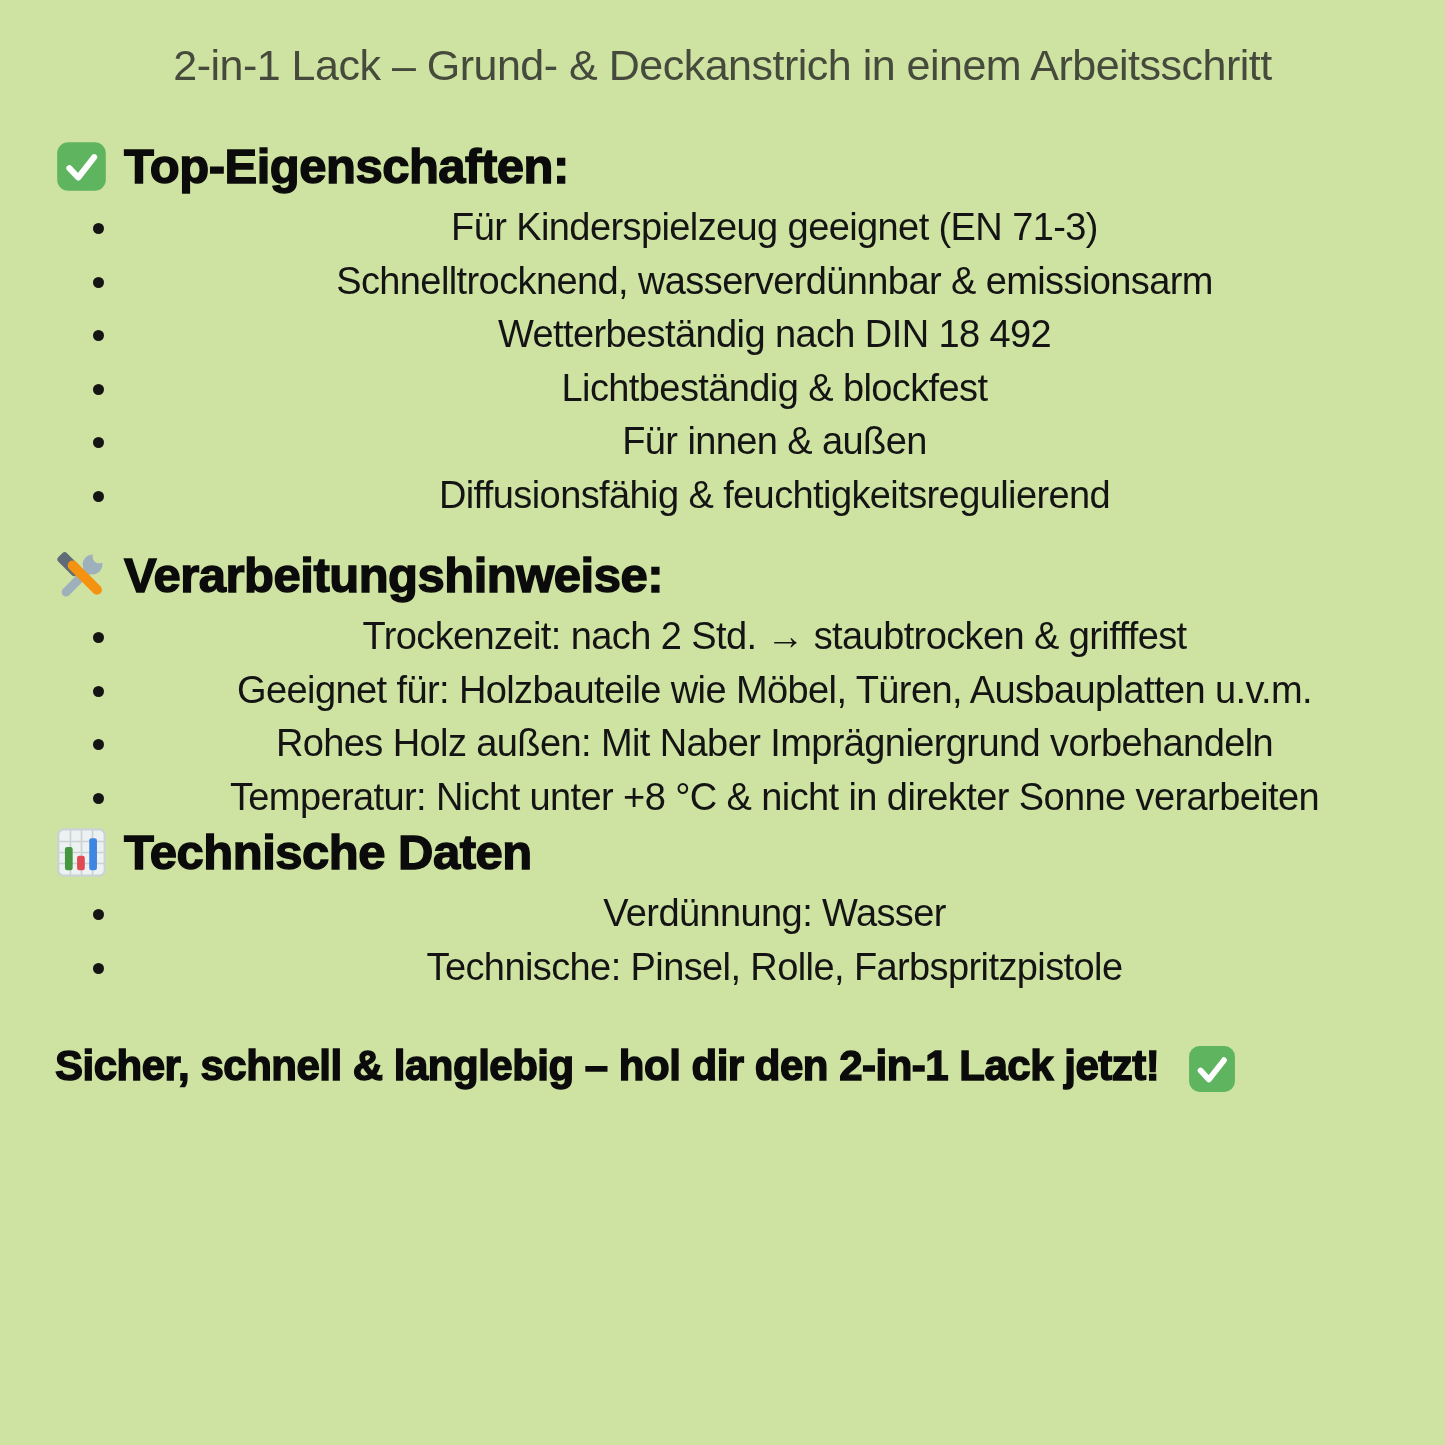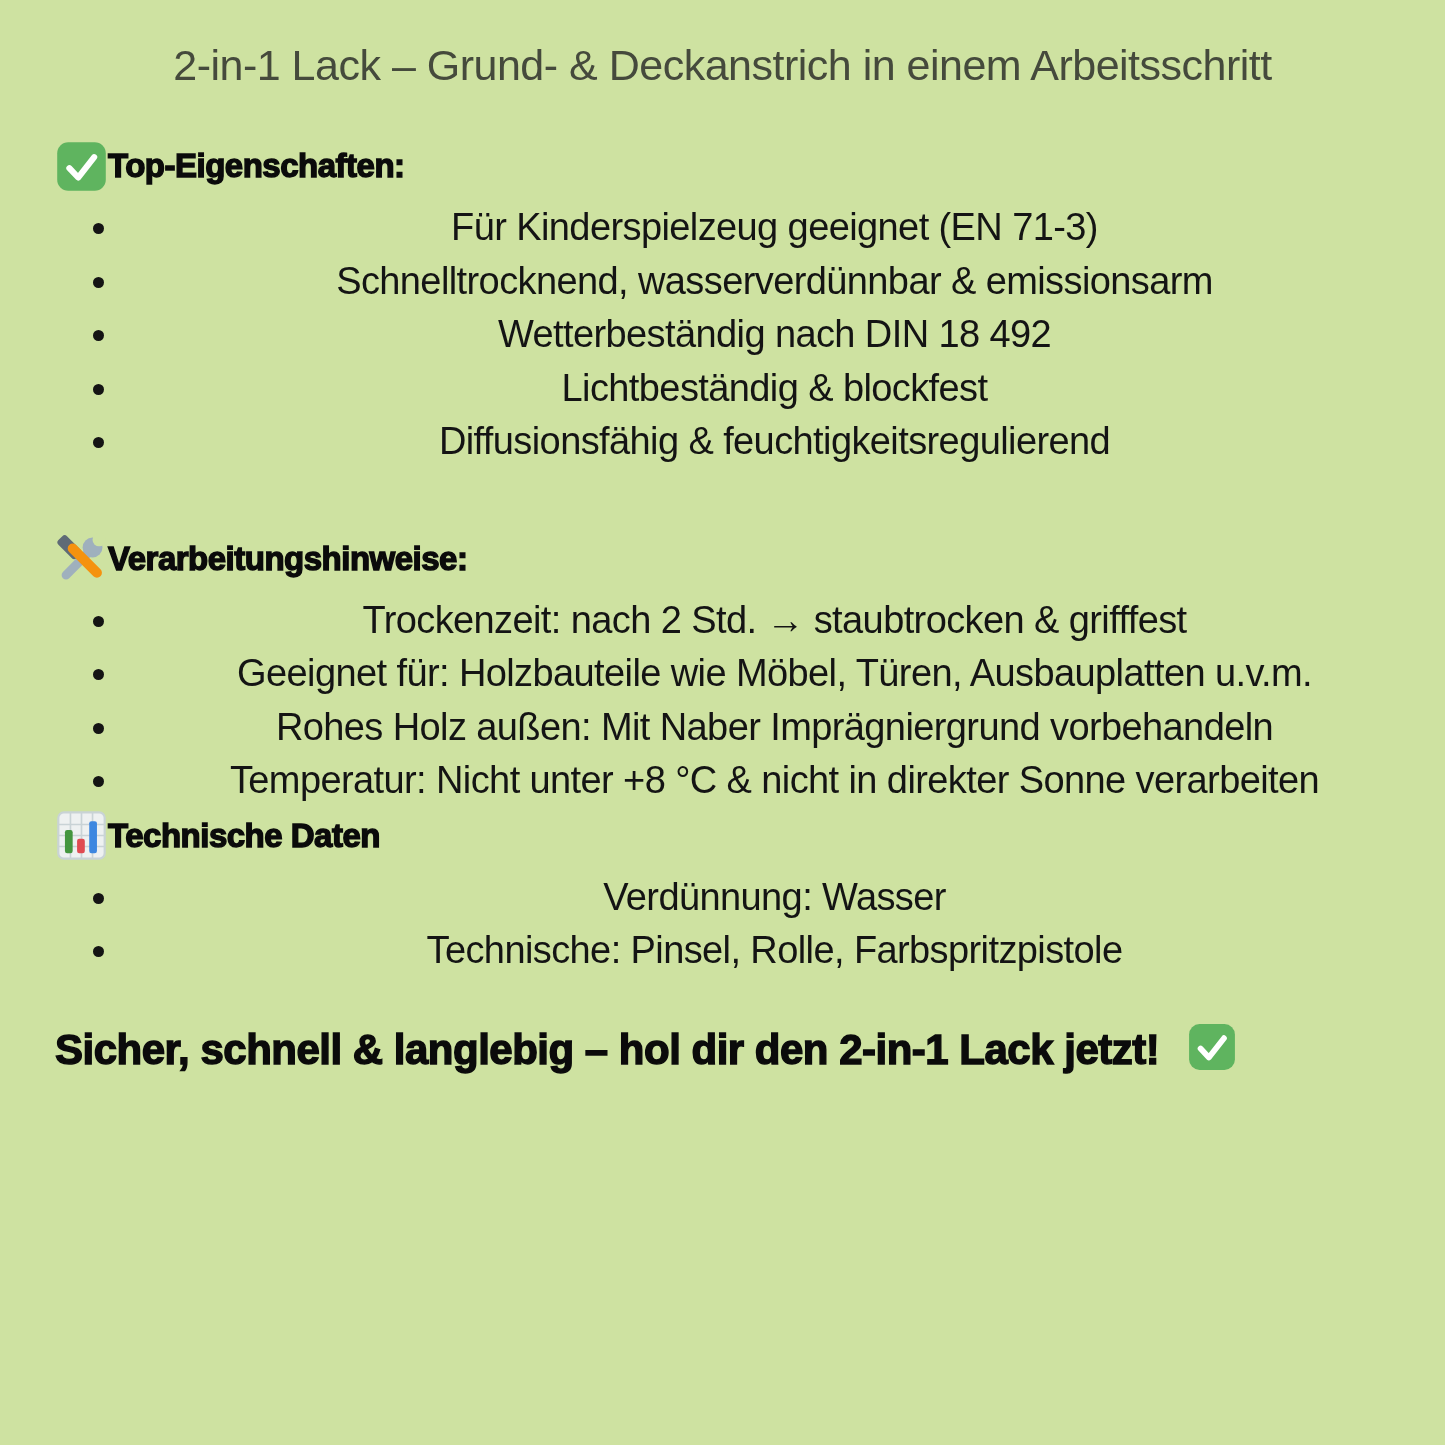--- a/index.html
+++ b/index.html
@@ -41,25 +41,25 @@
     text-align:center;
     font-size:43px;
     line-height:54px;
     letter-spacing:-0.5px;
     color:var(--subtitle_text);
     margin-top:10px;
     white-space:nowrap;
   }
   .section{margin-left:55px;margin-right:20px;}
   .section-1{margin-top:46px;}
-  .section-2{margin-top:62px;}
+  .section-2{margin-top:25px;}
   .section-3{}
   .section-header{
-    display:flex;align-items:center;
-    font-size:33px;font-weight:800;
+    display:flex;align-items:center;gap:16px;
+    font-size:49px;font-weight:800;
     line-height:56px;
     color:var(--heading_text);
     -webkit-text-stroke:1.4px var(--heading_text);
     letter-spacing:-0.5px;
   }
   .icon{width:53px;height:53px;flex:0 0 auto;}
   ul.bullet-list{
     list-style:none;
     margin:7px 0 0 0;
     padding:0 0 0 36px;
@@ -76,21 +76,21 @@
   ul.bullet-list li::before{
     content:'';
     position:absolute;
     left:2px;top:22px;
     width:11px;height:11px;
     border-radius:50%;
     background:var(--body_text);
   }
   .footer{
     margin:44px 20px 0 55px;
-    display:flex;align-items:flex-start;gap:28px;
+    display:flex;align-items:flex-end;gap:28px;
     font-size:42px;font-weight:800;
     line-height:56px;
     color:var(--heading_text);
     -webkit-text-stroke:1.4px var(--heading_text);
     letter-spacing:-0.5px;
     white-space:nowrap;
   }
   .footer .icon{width:50px;height:50px;}
   
   .check-bg{fill:var(--check_green);}
@@ -119,20 +119,21 @@
         <rect x="2" y="2" width="44" height="44" rx="10" class="check-bg"></rect>
         <path d="M13 25.5 L21 34 L35.5 15.5" class="check-tick"></path>
       </svg>
       <span>Top-Eigenschaften:</span>
     </div>
     <ul class="bullet-list">
         <li>Für Kinderspielzeug geeignet (EN 71-3)</li>
         <li>Schnelltrocknend, wasserverdünnbar &amp; emissionsarm</li>
         <li>Wetterbeständig nach DIN 18 492</li>
         <li>Lichtbeständig &amp; blockfest</li>
+        <li>Für innen &amp; außen</li>
         <li>Diffusionsfähig &amp; feuchtigkeitsregulierend</li>
       </ul>
   </div>
 
   <div class="section section-2">
     <div class="section-header">
       <svg class="icon" viewBox="0 0 48 48">
         <line x1="10" y1="39" x2="30" y2="19" class="wrench-handle"></line>
         <circle cx="34" cy="14" r="9" class="wrench-head"></circle>
         <circle cx="40" cy="7" r="6" class="wrench-notch"></circle>

